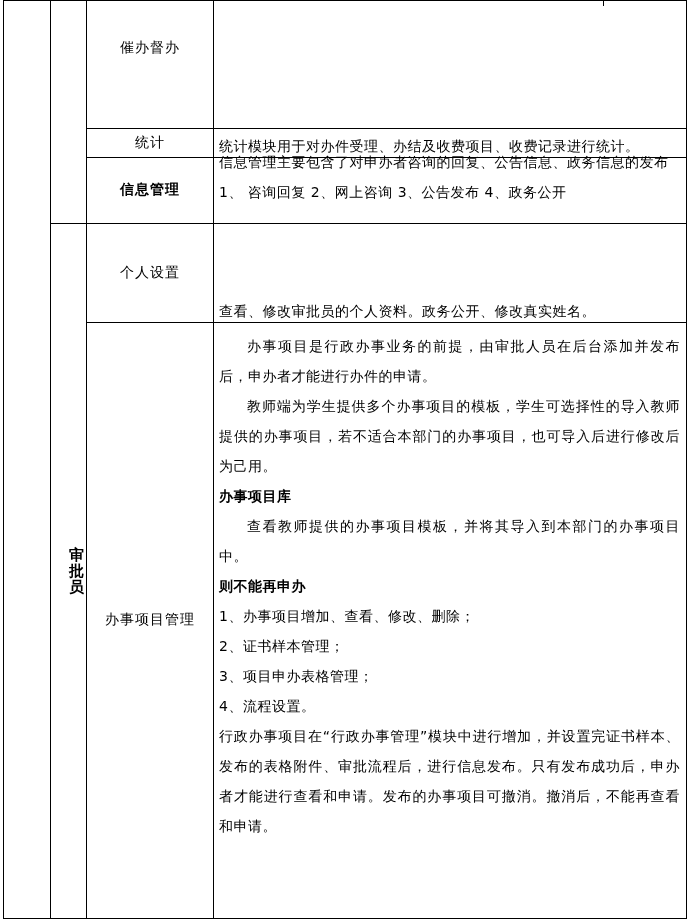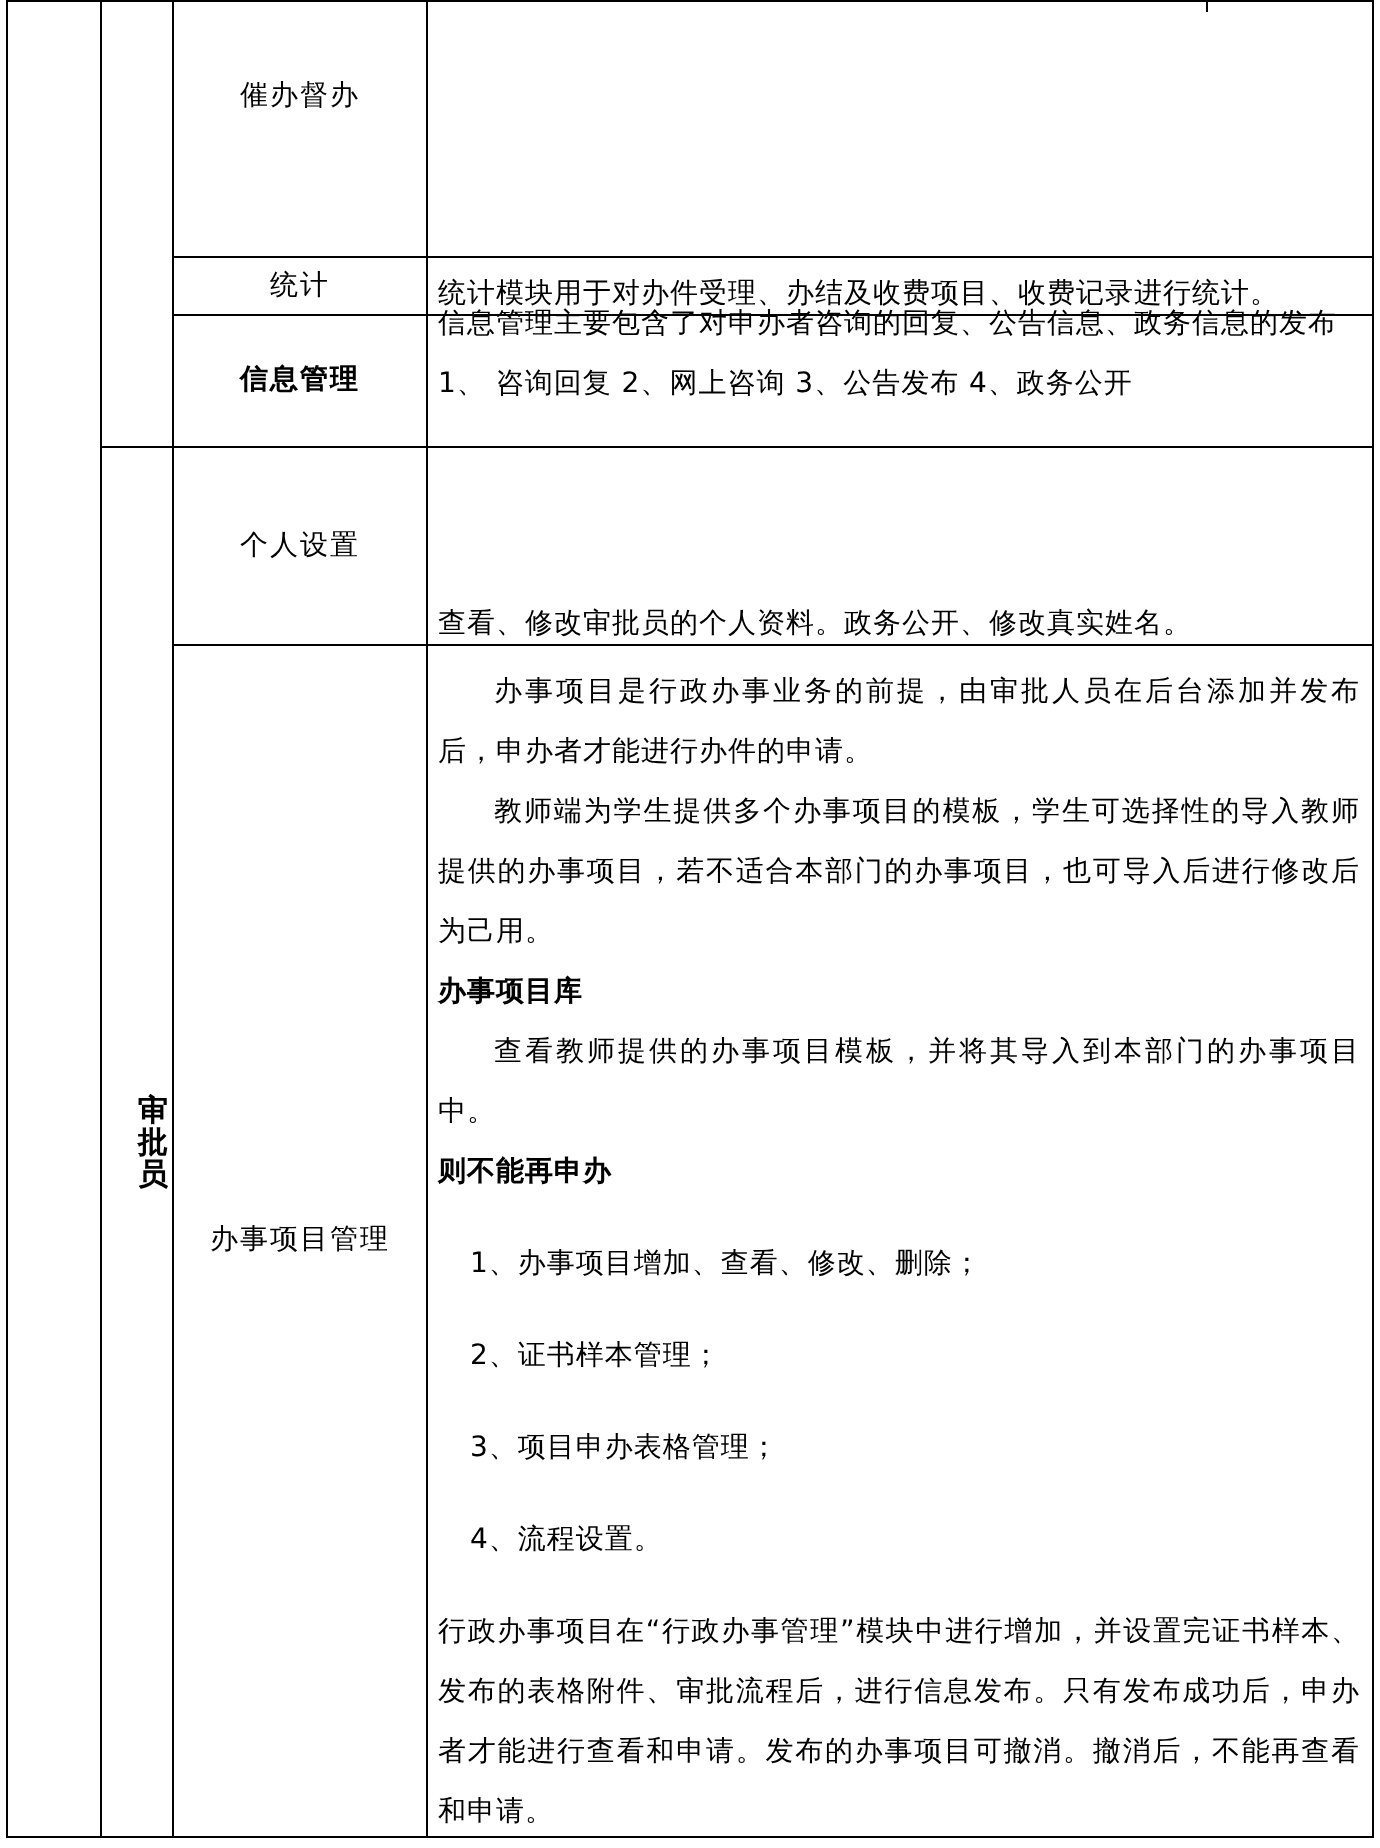--- a/index.html
+++ b/index.html
@@ -24,21 +24,21 @@
     display:flex;align-items:center;justify-content:center;
   }
   .role-text{
     width:16px;font-weight:bold;font-size:15px;line-height:16px;
     word-break:break-all;text-align:center;margin-left:16px;
   }
   .para{margin:0;line-height:30px;text-align:justify;letter-spacing:0.5px;}
   .para-lg{line-height:35px;}
   .indent{text-indent:2em;}
   .heading{margin:0;line-height:30px;font-weight:bold;letter-spacing:0.5px;}
-  .list-item{margin:16px;line-height:30px;letter-spacing:0.5px;}
+  .list-item{margin:0;line-height:30px;letter-spacing:0.5px;}
   .single-line{letter-spacing:0.5px;}
 </style>
 </head>
 <body>
 
 <div class="page">
 
   <div class="hline" style="top:0;left:3px;width:684px;"></div>
   <div class="hline" style="top:128px;left:86px;width:600px;"></div>
   <div class="hline" style="top:157px;left:86px;width:600px;"></div>

